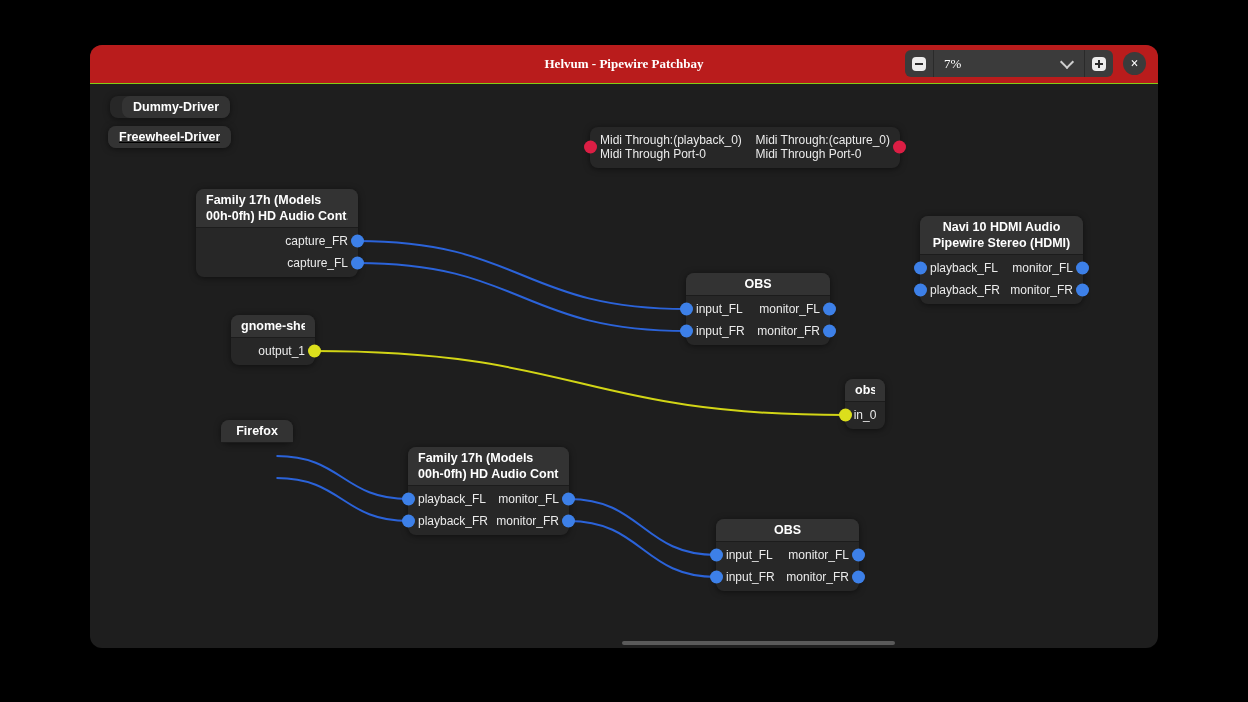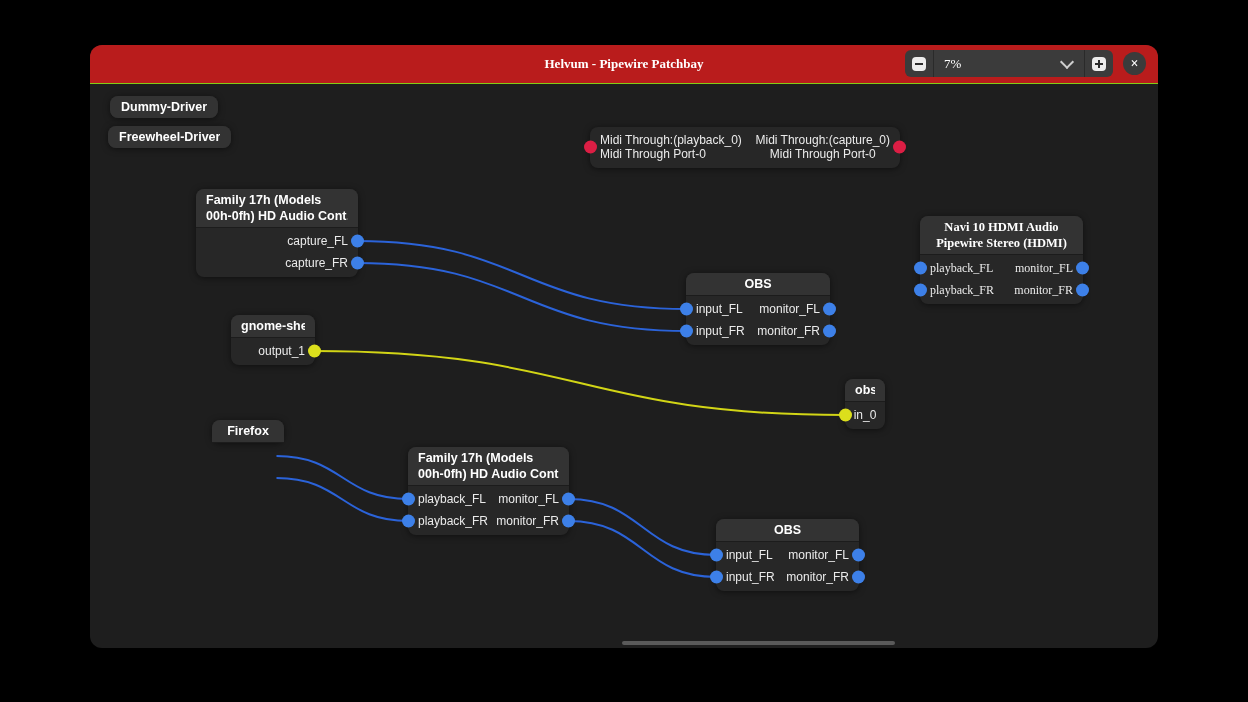--- a/index.html
+++ b/index.html
@@ -37,21 +37,21 @@
         border-bottom:1px solid #1c1c1c;}
   .node.header-only .nhead{border-radius:8px;border-bottom:none;padding:3px 11px;}
   .hline{color:#ffffff;font-weight:700;font-size:12.5px;line-height:16px;
         white-space:nowrap;overflow:hidden;}
   .nbody{padding:2px 0 3px;}
   .prow{position:relative;display:flex;align-items:center;justify-content:space-between;
         height:22px;padding:0 10px;}
   .prow.only-right{justify-content:flex-end;}
   .prow.only-left{justify-content:center;}
   .plabel{color:#ebebeb;font-size:12px;line-height:14px;white-space:nowrap;}
-  .plabel.right{text-align:center;}
+  .plabel.right{text-align:left;}
   .dot{position:absolute;width:13px;height:13px;border-radius:50%;top:50%;
        transform:translateY(-50%);}
   .dot.left{left:-6px;}
   .dot.right{right:-6px;}
   .hscroll{position:absolute;left:532px;top:596px;width:273px;height:4px;
        border-radius:2px;background:#5a5a5a;}
 </style>
 </head>
 <body>
 
@@ -63,26 +63,26 @@
           <path d="M 267.5 196 C 432 196, 432 264, 596.5 264" stroke="#2b63d9" stroke-width="2" fill="none"></path>
           <path d="M 267.5 218 C 432 218, 432 286, 596.5 286" stroke="#2b63d9" stroke-width="2" fill="none"></path>
           <path d="M 224.5 306 C 490 306, 490 370, 755.5 370" stroke="#d2d516" stroke-width="2" fill="none"></path>
           <path d="M 186.5 411 C 252.5 411, 252.5 454, 318.5 454" stroke="#2b63d9" stroke-width="2" fill="none"></path>
           <path d="M 186.5 433 C 252.5 433, 252.5 476, 318.5 476" stroke="#2b63d9" stroke-width="2" fill="none"></path>
           <path d="M 478.5 454 C 552.5 454, 552.5 510, 626.5 510" stroke="#2b63d9" stroke-width="2" fill="none"></path>
           <path d="M 478.5 476 C 552.5 476, 552.5 532, 626.5 532" stroke="#2b63d9" stroke-width="2" fill="none"></path>
         </svg>
       <div id="nodes">
           <div class="node header-only" style="left: 20px; top: 51px;">
-            <div class="nhead" style="text-align: center;">
+            <div class="nhead" style="text-align: center; margin-left: 12px;">
               <div class="hline">Dummy-Driver</div>
             </div>
           </div>
           <div class="node header-only" style="left: 18px; top: 81px;">
-            <div class="nhead" style="text-align: right;">
+            <div class="nhead" style="text-align: right; text-decoration: underline;">
               <div class="hline">Freewheel-Driver</div>
             </div>
           </div>
           <div class="node" style="left: 500px; top: 82px; width: 310px;">
             <div class="nbody">
               <div class="prow" style="height: 36px;">
                 <div class="plabel left">
                   <div>Midi Through:(playback_0)</div>
                   <div>Midi Through Port-0</div>
                 </div>
@@ -96,33 +96,33 @@
             </div>
           </div>
           <div class="node" style="left: 106px; top: 144px; width: 162px;">
             <div class="nhead" style="text-align: left;">
               <div class="hline">Family 17h (Models</div>
               <div class="hline">00h-0fh) HD Audio Cont…</div>
             </div>
             <div class="nbody">
               <div class="prow only-right">
                 <div class="plabel right">
+                  <div>capture_FR</div>
+                </div>
+                <span class="dot right" style="background: rgb(61, 128, 232);"></span>
+              </div>
+              <div class="prow only-right">
+                <div class="plabel right">
                   <div>capture_FL</div>
                 </div>
                 <span class="dot right" style="background: rgb(61, 128, 232);"></span>
               </div>
-              <div class="prow only-right">
-                <div class="plabel right">
-                  <div>capture_FR</div>
-                </div>
-                <span class="dot right" style="background: rgb(61, 128, 232);"></span>
-              </div>
-            </div>
-          </div>
-          <div class="node" style="left: 830px; top: 171px; width: 163px; font-family: Liberation Serif, serif;">
+            </div>
+          </div>
+          <div class="node" style="left: 830px; top: 171px; width: 163px;">
             <div class="nhead" style="text-align: center;">
               <div class="hline">Navi 10 HDMI Audio</div>
               <div class="hline">Pipewire Stereo (HDMI)</div>
             </div>
             <div class="nbody">
               <div class="prow">
                 <div class="plabel left">
                   <div>playback_FL</div>
                 </div>
                 <span class="dot left" style="background: rgb(61, 128, 232);"></span>
@@ -189,21 +189,21 @@
             </div>
             <div class="nbody">
               <div class="prow only-left" style="padding: 0px 7px;">
                 <div class="plabel left">
                   <div>in_0</div>
                 </div>
                 <span class="dot left" style="background: rgb(220, 223, 28);"></span>
               </div>
             </div>
           </div>
-          <div class="node" style="left: 122px; top: 375px; width: 72px;">
+          <div class="node" style="left: 131px; top: 375px; width: 72px;">
             <div class="nhead" style="text-align: center;">
               <div class="hline">Firefox</div>
             </div>
           </div>
           <div class="node" style="left: 318px; top: 402px; width: 161px;">
             <div class="nhead" style="text-align: left;">
               <div class="hline">Family 17h (Models</div>
               <div class="hline">00h-0fh) HD Audio Cont…</div>
             </div>
             <div class="nbody">

